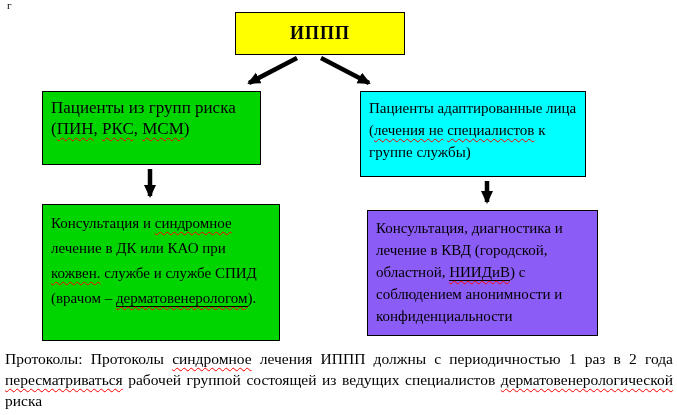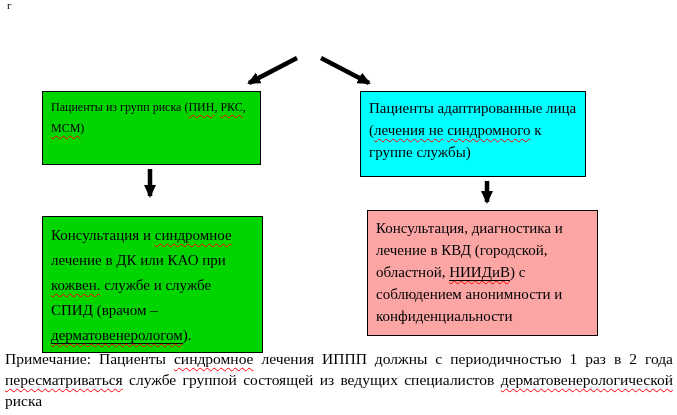--- a/index.html
+++ b/index.html
@@ -26,23 +26,23 @@
     box-sizing: border-box;
   }
   .root-box {
     left: 235px; top: 12px; width: 170px; height: 43px;
     background: #ffff00;
     display: flex; align-items: center; justify-content: center;
     font-weight: bold; font-size: 18px; letter-spacing: 1px;
   }
   .green { background: #00d500; }
   .cyan  { background: #00ffff; }
-  .box-risk-groups      { left: 42px;  top: 91px;  width: 219px; height: 74px;  padding: 5px 8px; font-size: 12px; line-height: 21px; }
+  .box-risk-groups      { left: 42px;  top: 91px;  width: 219px; height: 74px;  padding: 5px 8px; font-size: 17px; line-height: 21px; }
   .box-adapted-persons  { left: 360px; top: 91px;  width: 226px; height: 86px;  padding: 5px 8px; font-size: 15px; line-height: 22px; }
-  .box-risk-treatment   { left: 42px;  top: 216px; width: 221px; height: 137px; padding: 6px 8px; font-size: 15px; line-height: 25px; }
+  .box-risk-treatment   { left: 42px;  top: 204px; width: 238px; height: 137px; padding: 6px 8px; font-size: 15px; line-height: 25px; }
   .box-adapted-treatment{ left: 367px; top: 210px; width: 231px; height: 126px; padding: 6px 8px; font-size: 15px; line-height: 22px; }
   .wavy {
     text-decoration: underline wavy #ff0000;
     text-decoration-thickness: 1px;
     text-underline-offset: 3px;
     text-decoration-skip-ink: none;
   }
   .u { border-bottom: 1px solid #000; }
   .note {
     position: absolute;
@@ -63,24 +63,27 @@
       <marker id="ah" markerUnits="userSpaceOnUse" markerWidth="16" markerHeight="14" refX="11" refY="6" orient="auto">
         <path d="M0,0 L13,6 L0,12 Z" fill="#000"></path>
       </marker>
     </defs>
     <line x1="297" y1="58" x2="249" y2="83" stroke="#000" stroke-width="4.5" marker-end="url(#ah)"></line>
     <line x1="321" y1="58" x2="369" y2="83" stroke="#000" stroke-width="4.5" marker-end="url(#ah)"></line>
     <line x1="150" y1="169" x2="150" y2="196" stroke="#000" stroke-width="4.5" marker-end="url(#ah)"></line>
     <line x1="487" y1="181" x2="487" y2="202" stroke="#000" stroke-width="4.5" marker-end="url(#ah)"></line>
   </svg>
 
+  <div class="box root-box" style="background: rgb(255, 255, 0);">
+    <span>ИППП</span>
+  </div>
 
   <div class="box green box-risk-groups" style="background: rgb(0, 213, 0);"><span>Пациенты из групп риска (</span><span class="wavy">ПИН</span><span>, </span><span class="wavy">РКС</span><span>, </span><span class="wavy">МСМ</span><span>)</span></div>
 
-  <div class="box cyan box-adapted-persons" style="background: rgb(0, 255, 255);"><span>Пациенты адаптированные лица (</span><span class="wavy">лечения не</span><span> </span><span class="wavy">синдромного</span><span> к группе службы)</span></div>
+  <div class="box cyan box-adapted-persons" style="background: rgb(0, 255, 255);"><span>Пациенты адаптированные лица (</span><span class="wavy">лечения не</span><span> </span><span class="wavy">специалистов</span><span> к группе службы)</span></div>
 
   <div class="box green box-risk-treatment" style="background: rgb(0, 213, 0);"><span>Консультация и </span><span class="wavy">синдромное</span><span> лечение в ДК или КАО при </span><span class="wavy">кожвен.</span><span> службе и службе СПИД (врачом – </span><span class="u wavy">дерматовенерологом</span><span>).</span></div>
 
-  <div class="box cyan box-adapted-treatment" style="background: #fca5a5;"><span>Консультация, диагностика и лечение в КВД (городской, областной, </span><span class="u wavy">НИИДиВ</span><span>) с соблюдением анонимности и конфиденциальности</span></div>
+  <div class="box cyan box-adapted-treatment" style="background: #8b5cf6;"><span>Консультация, диагностика и лечение в КВД (городской, областной, </span><span class="u wavy">НИИДиВ</span><span>) с соблюдением анонимности и конфиденциальности</span></div>
 
-  <div class="note"><span>Примечание: Пациенты </span><span class="wavy">синдромное</span><span> лечения ИППП должны с периодичностью 1 раз в 2 года </span><span class="wavy">пересматриваться</span><span> службе группой состоящей из ведущих специалистов </span><span class="wavy">дерматовенерологической</span><span> риска</span></div>
+  <div class="note"><span>Протоколы: Протоколы </span><span class="wavy">синдромное</span><span> лечения ИППП должны с периодичностью 1 раз в 2 года </span><span class="wavy">пересматриваться</span><span> рабочей группой состоящей из ведущих специалистов </span><span class="wavy">дерматовенерологической</span><span> риска</span></div>
 
 </div>
 
 </body></html>

